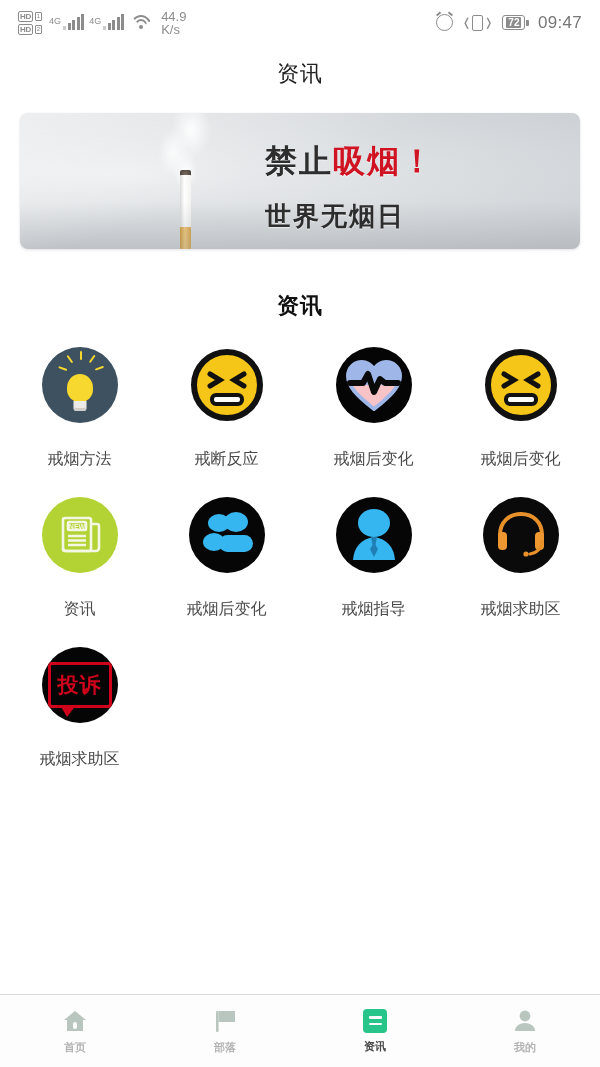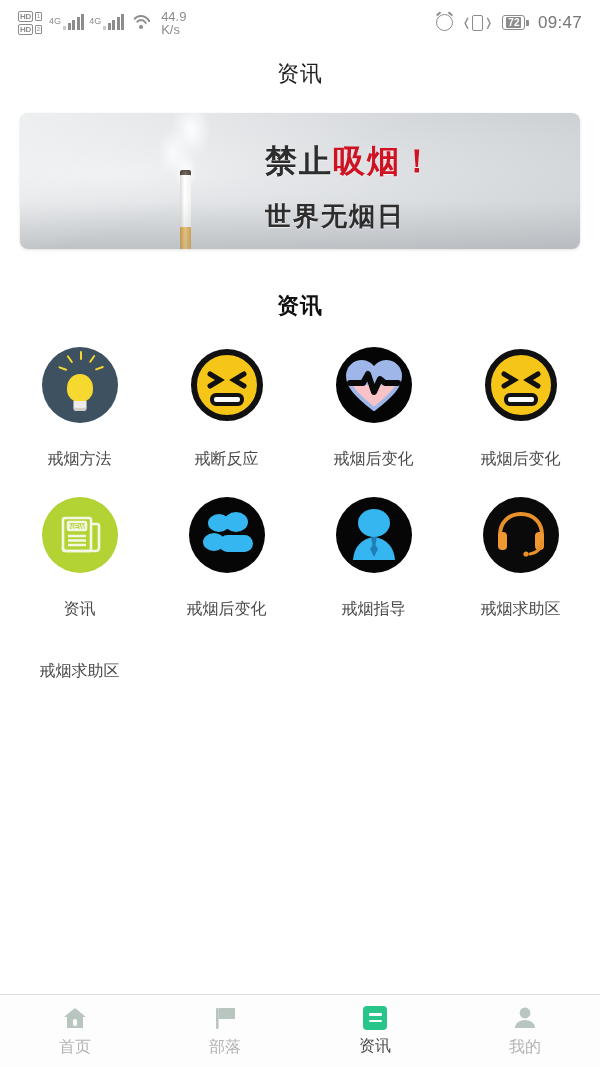--- a/index.html
+++ b/index.html
@@ -376,21 +376,21 @@
   .tab {
     flex: 1;
     display: flex;
     flex-direction: column;
     align-items: center;
     justify-content: center;
     gap: 6px;
     height: 100%;
   }
   .tab-ico { width: 26px; height: 26px; display: block; }
-  .tab-label { font-size: 16px; color: #b3b3b3; }
+  .tab-label { font-size: 11px; color: #b3b3b3; font-weight: bold; }
   .tab.active .tab-label { color: #4a4a4a; }
   .news-tab-sq {
     width: 24px; height: 24px;
     border-radius: 4px;
     display: flex;
     flex-direction: column;
     align-items: center;
     justify-content: center;
     gap: 4px;
   }
@@ -593,20 +593,25 @@
         <rect x="5" y="22" width="9" height="18" rx="4" fill="#ef9731"></rect>
         <rect x="42" y="22" width="9" height="18" rx="4" fill="#ef9731"></rect>
         <path d="M49 31 C49 38 44 43 37 44" fill="none" stroke="#e8912a" stroke-width="3.2" stroke-linecap="round"></path>
         <circle cx="33" cy="44" r="2.6" fill="#e8912a"></circle>
       </svg>
     </div>
     <div class="cell-label">戒烟求助区</div>
   </div>
 
   <div class="cell">
+    <div class="icon-box ic-complaint">
+      <div class="complaint-box">
+        <span class="complaint-text">投诉</span>
+      </div>
+    </div>
     <div class="cell-label">戒烟求助区</div>
   </div>
 
 </div>
 
 <div class="tabbar">
 
   <div class="tab">
     <svg class="tab-ico" viewBox="0 0 26 26">
       <path d="M13 3 L24 12 H21 V23 H5 V12 H2 Z" fill="#b9c6c0"></path>

